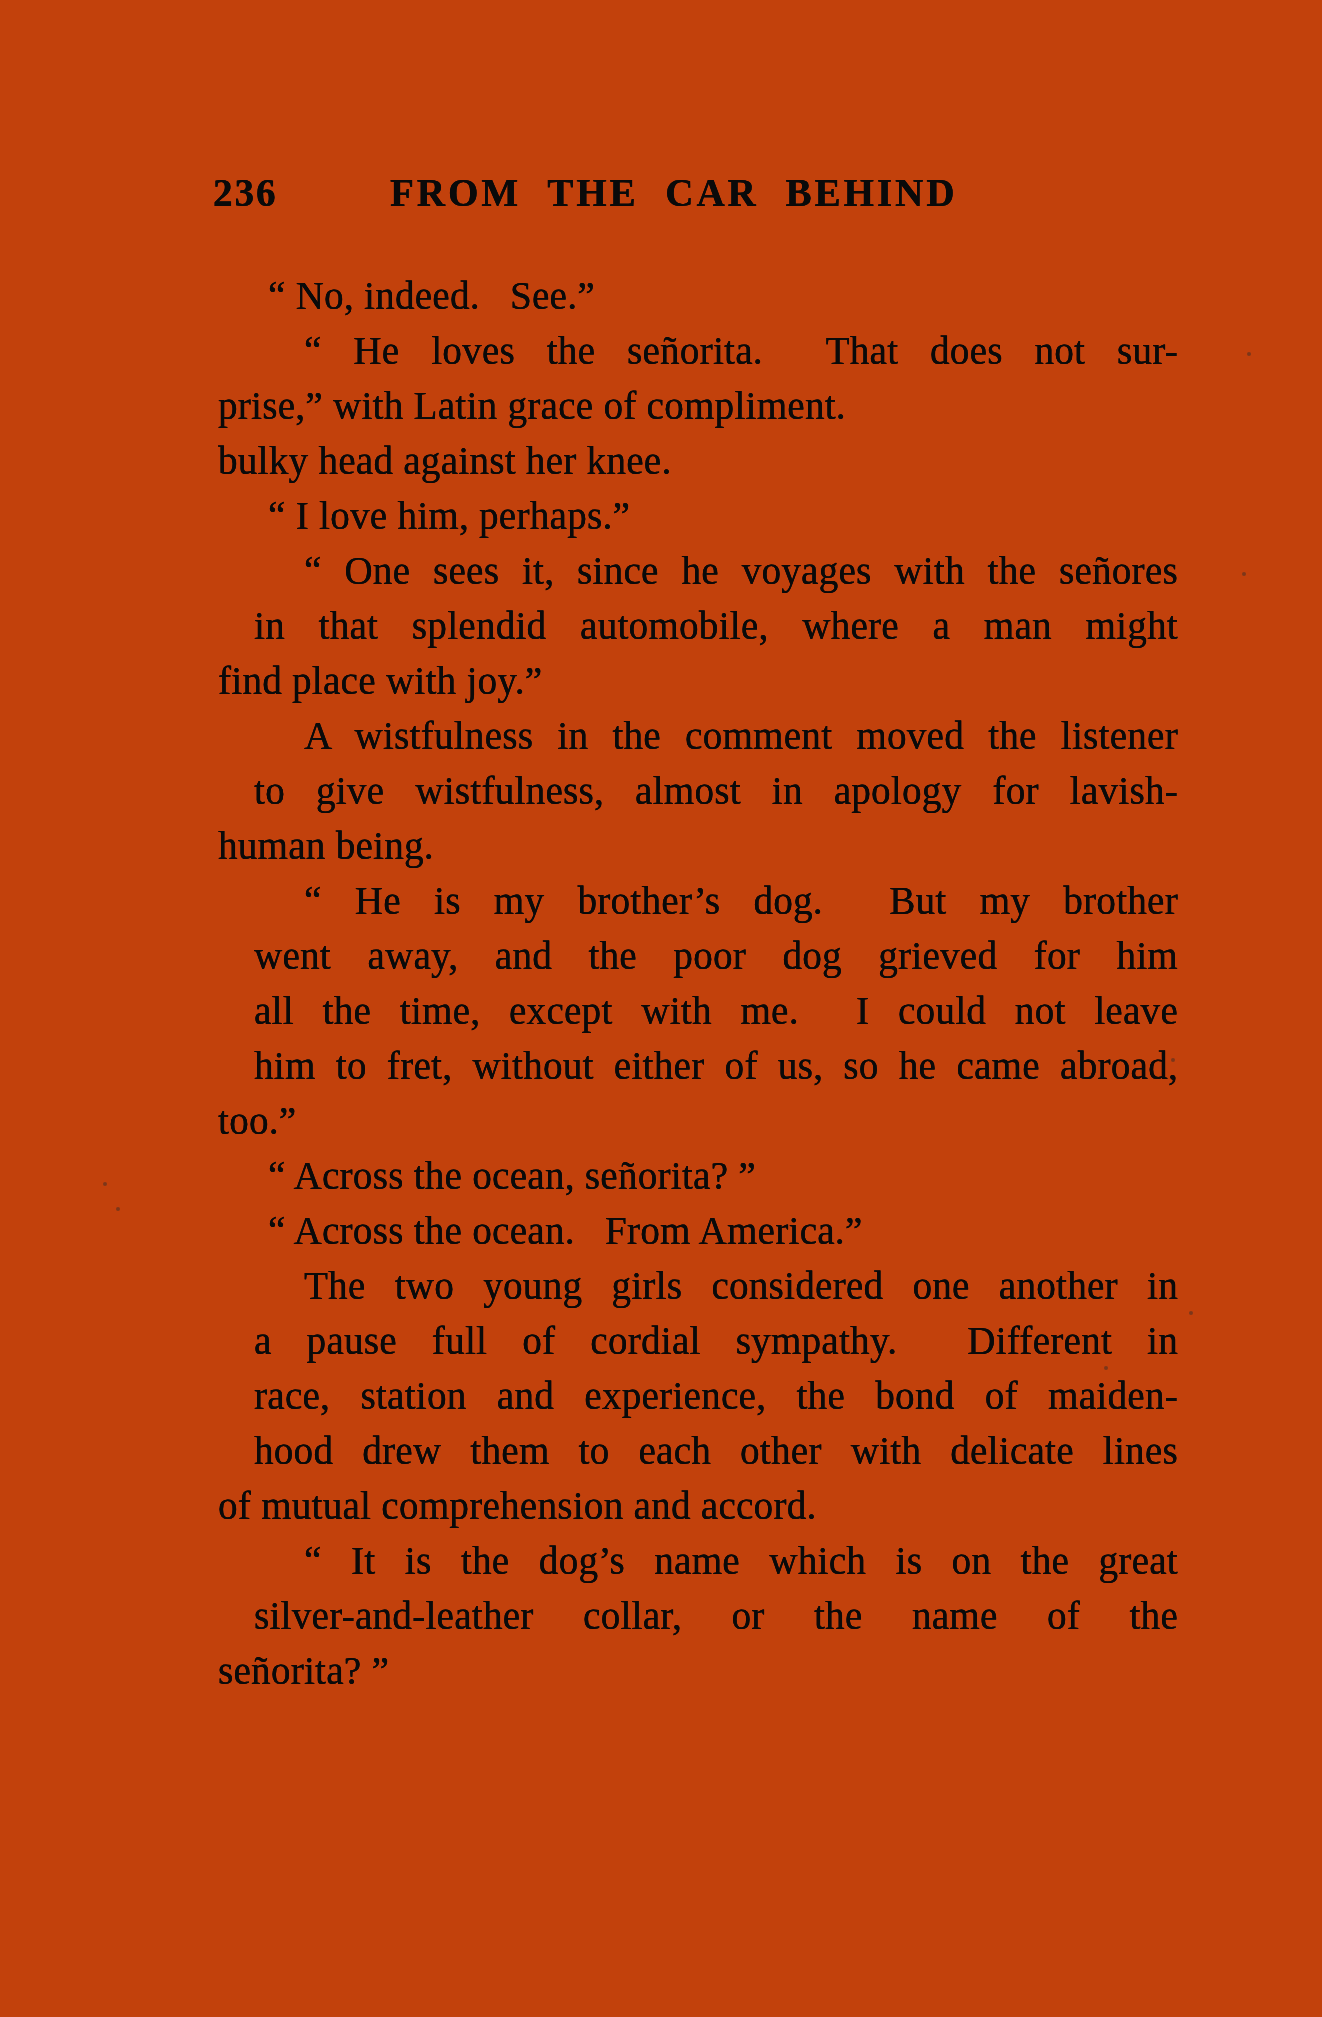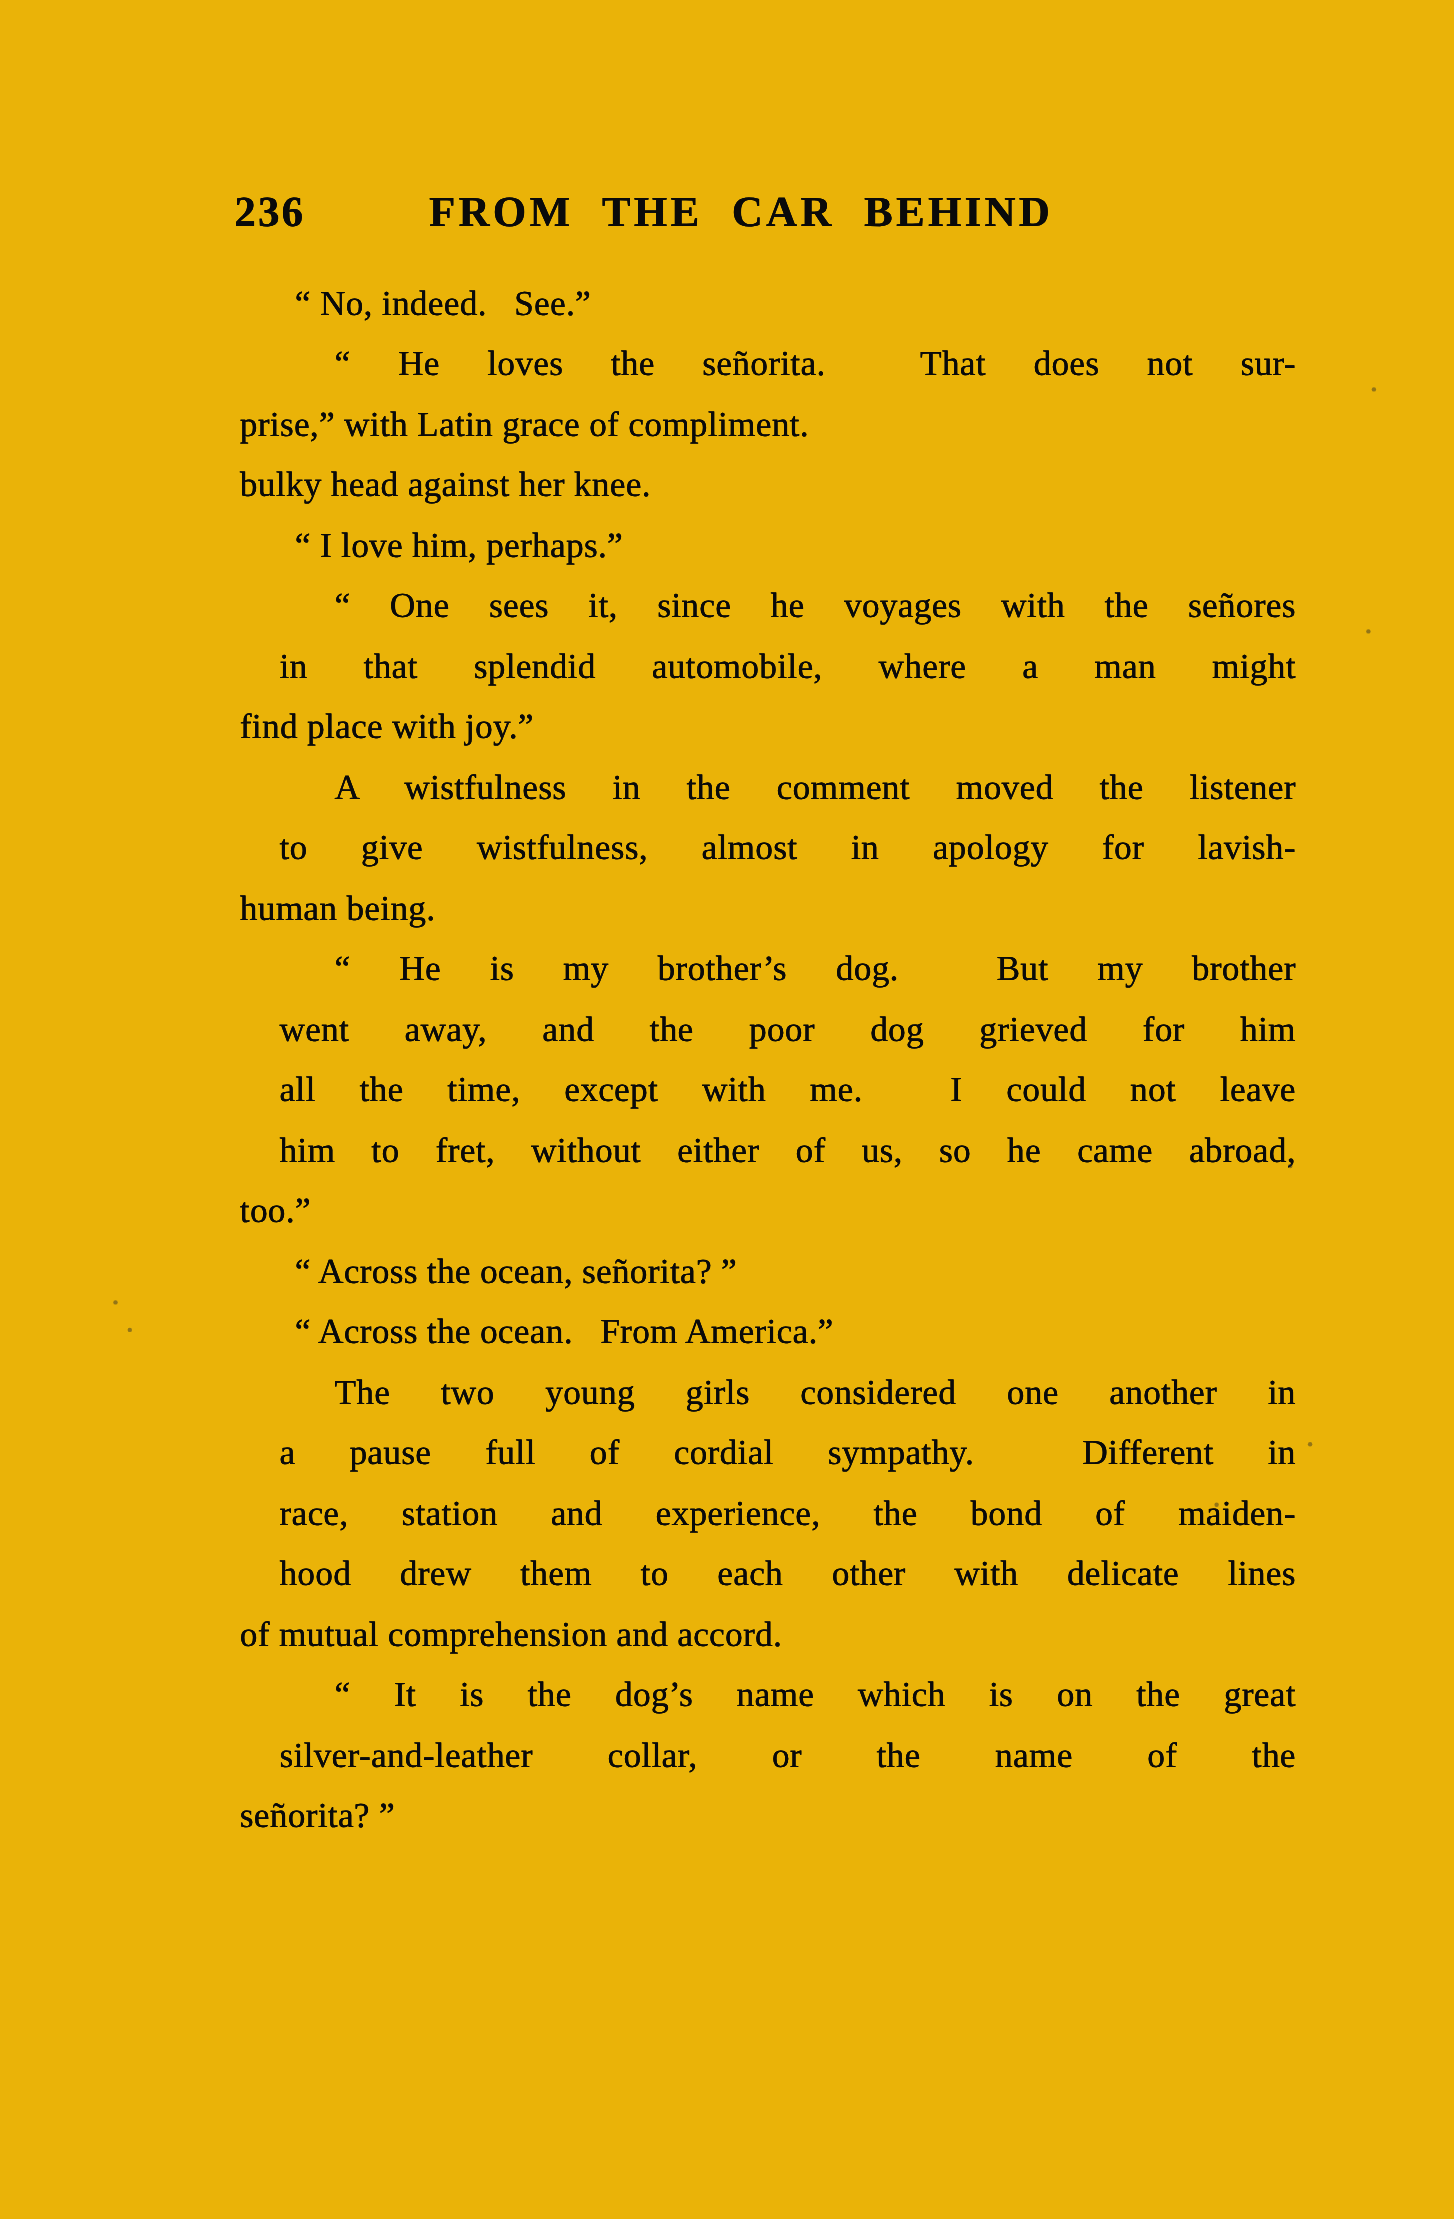--- a/index.html
+++ b/index.html
@@ -1,20 +1,20 @@
 <!DOCTYPE html>
 <html><head>
 <meta charset="utf-8">
 <style>
   html, body { margin: 0; padding: 0; background: #ffffff; }
   .page {
     position: relative;
     width: 1322px;
     height: 2017px;
-    background: #eab308;
+    background: #c2410c;
     color: #0a0a0a;
     font-family: "Liberation Serif", "DejaVu Serif", serif;
     overflow: hidden;
   }
   .scan-ink {
     text-shadow: 0 0 0.6px #111, 0.2px 0 0 #111;
   }
   .running-header {
     position: absolute;
     top: 170px;
@@ -35,23 +35,23 @@
     position: absolute;
     left: 390px;
     top: 0;
     letter-spacing: 3px;
     word-spacing: 14px;
     text-align: center;
   }
   .page-body {
     position: absolute;
     left: 218px;
-    top: 248px;
+    top: 268px;
     width: 960px;
-    font-size: 32px;
+    font-size: 39px;
     line-height: 55px;
     letter-spacing: 0.3px;
   }
   .text-line {
     white-space: pre-wrap;
     min-height: 55px;
   }
   .text-line.just {
     text-align: justify;
     text-align-last: justify;

